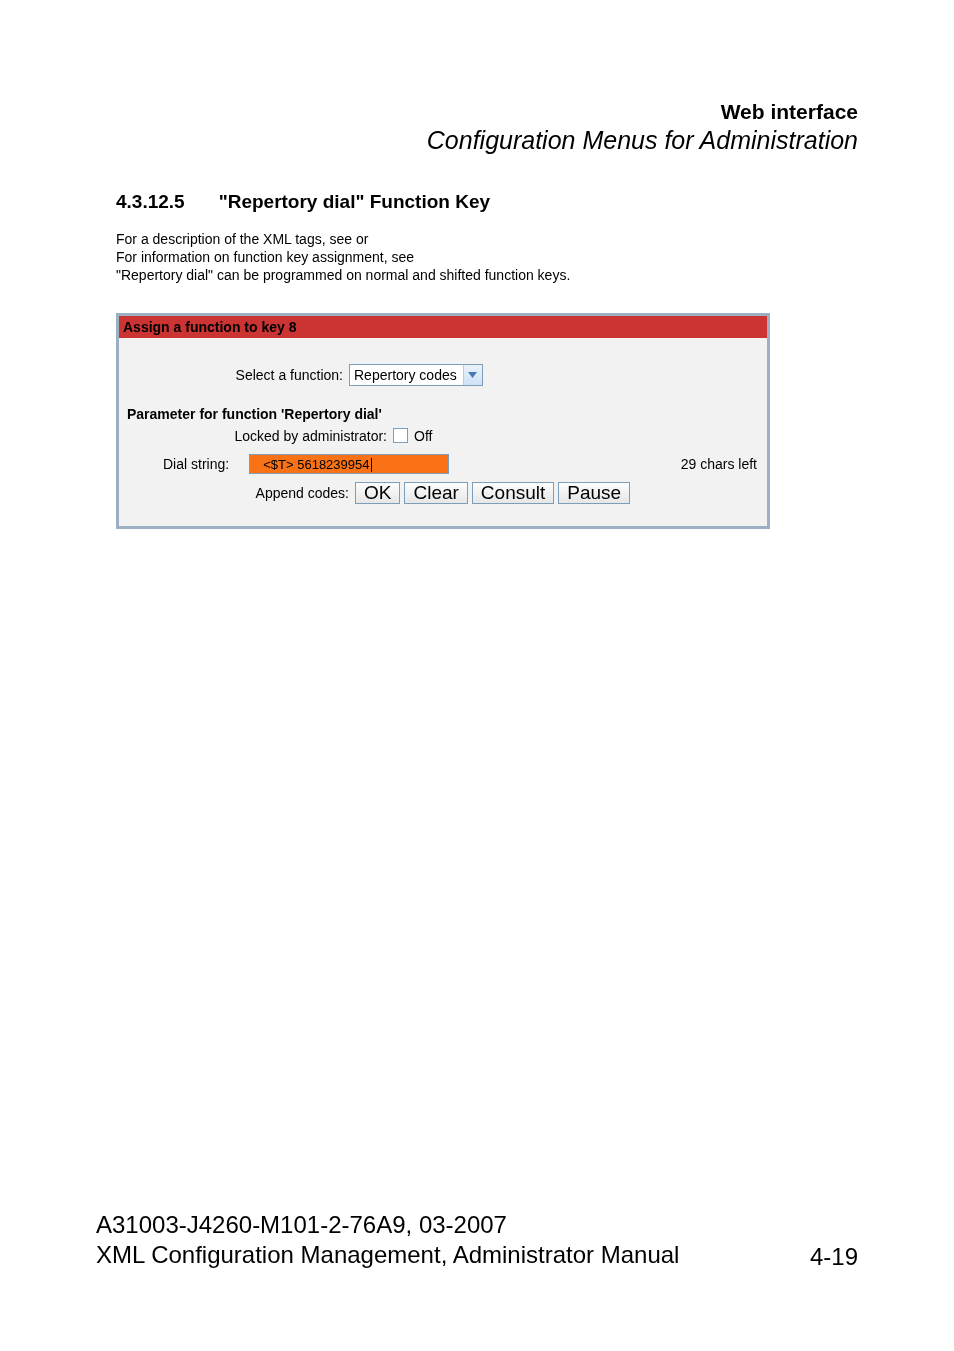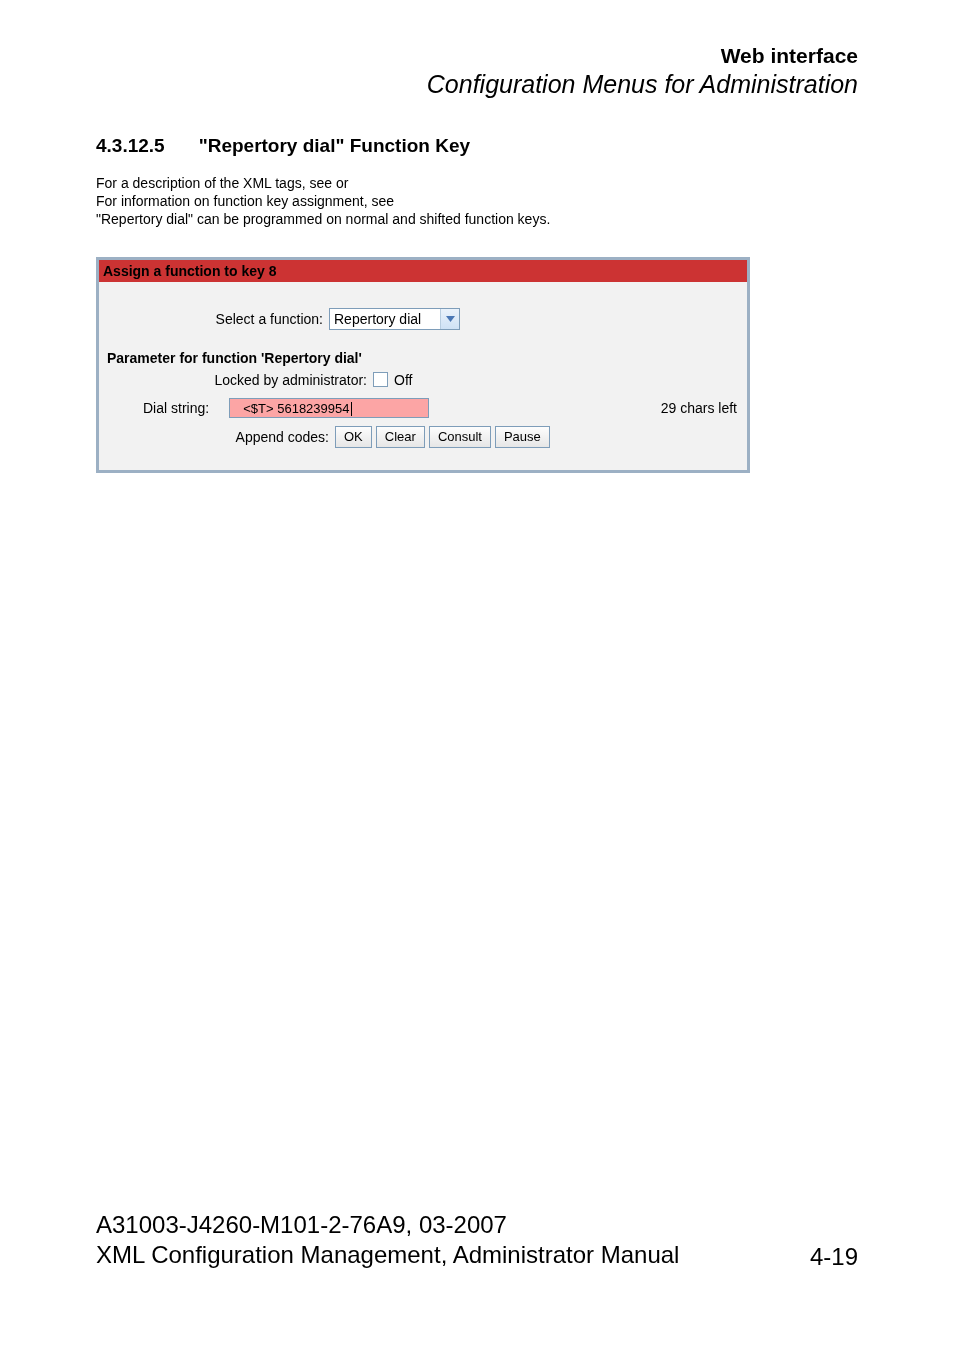--- a/index.html
+++ b/index.html
@@ -7,21 +7,22 @@
     padding: 0;
     background: #fff;
     font-family: Arial, Helvetica, sans-serif;
     color: #000;
     width: 954px;
     height: 1351px;
     position: relative;
     box-sizing: border-box;
   }
   .page {
-    padding: 44px 96px 0 96px;
+    padding: 100px 96px 0 96px;
+    margin-left: 20px;
   }
   .header {
     text-align: right;
     margin-bottom: 36px;
   }
   .header .title {
     font-weight: bold;
     font-size: 21px;
   }
   .header .subtitle {
@@ -101,21 +102,21 @@
     width: 13px;
     height: 13px;
     border: 1px solid #7e9db9;
     background: #fff;
     vertical-align: middle;
     margin-right: 6px;
   }
   .text-input {
     display: inline-block;
     border: 1px solid #7e9db9;
-    background: #fca5a5;
+    background: #f97316;
     height: 20px;
     padding: 0 1px 0 6px;
     line-height: 20px;
     box-sizing: border-box;
     font-family: Tahoma, Arial, sans-serif;
     font-size: 13px;
     position: relative;
   }
   .text-input .caret {
     display:inline-block;
@@ -127,21 +128,21 @@
   }
   .btn {
     display: inline-flex;
     align-items: center;
     justify-content: center;
     border: 1px solid #7e9db9;
     background: linear-gradient(#fdfdfd,#e6e6e6);
     height: 22px;
     padding: 0 8px;
     font-family: Tahoma, Arial, sans-serif;
-    font-size: 13px;
+    font-size: 19px;
     cursor: pointer;
     box-sizing: border-box;
   }
   .btn + .btn { margin-left: 4px; }
   .form-actions {
     margin-top: 22px;
     padding-left: 40px;
   }
   .form-actions .btn + .btn { margin-left: 20px; }
   .chars-left {
@@ -186,21 +187,21 @@
     <div>"Repertory dial" can be programmed on normal and shifted function keys.</div>
   </div>
 
   <div class="panel">
     <div class="panel-title">Assign a function to key 8</div>
     <div class="panel-body">
 
       <div class="row" style="margin-top:16px;">
         <div class="label-col" style="width:216px;">Select a function:</div>
         <div class="select-wrap">
-          <span class="select-text">Repertory dial</span>
+          <span class="select-text">Repertory codes</span>
           <span class="select-arrow">
             <svg width="9" height="6" viewBox="0 0 9 6">
                 <path d="M0 0 L9 0 L4.5 6 Z" fill="#4a77b5"></path>
               </svg>
           </span>
         </div>
       </div>
 
       <div class="sub-heading">Parameter for function 'Repertory dial'</div>
 

